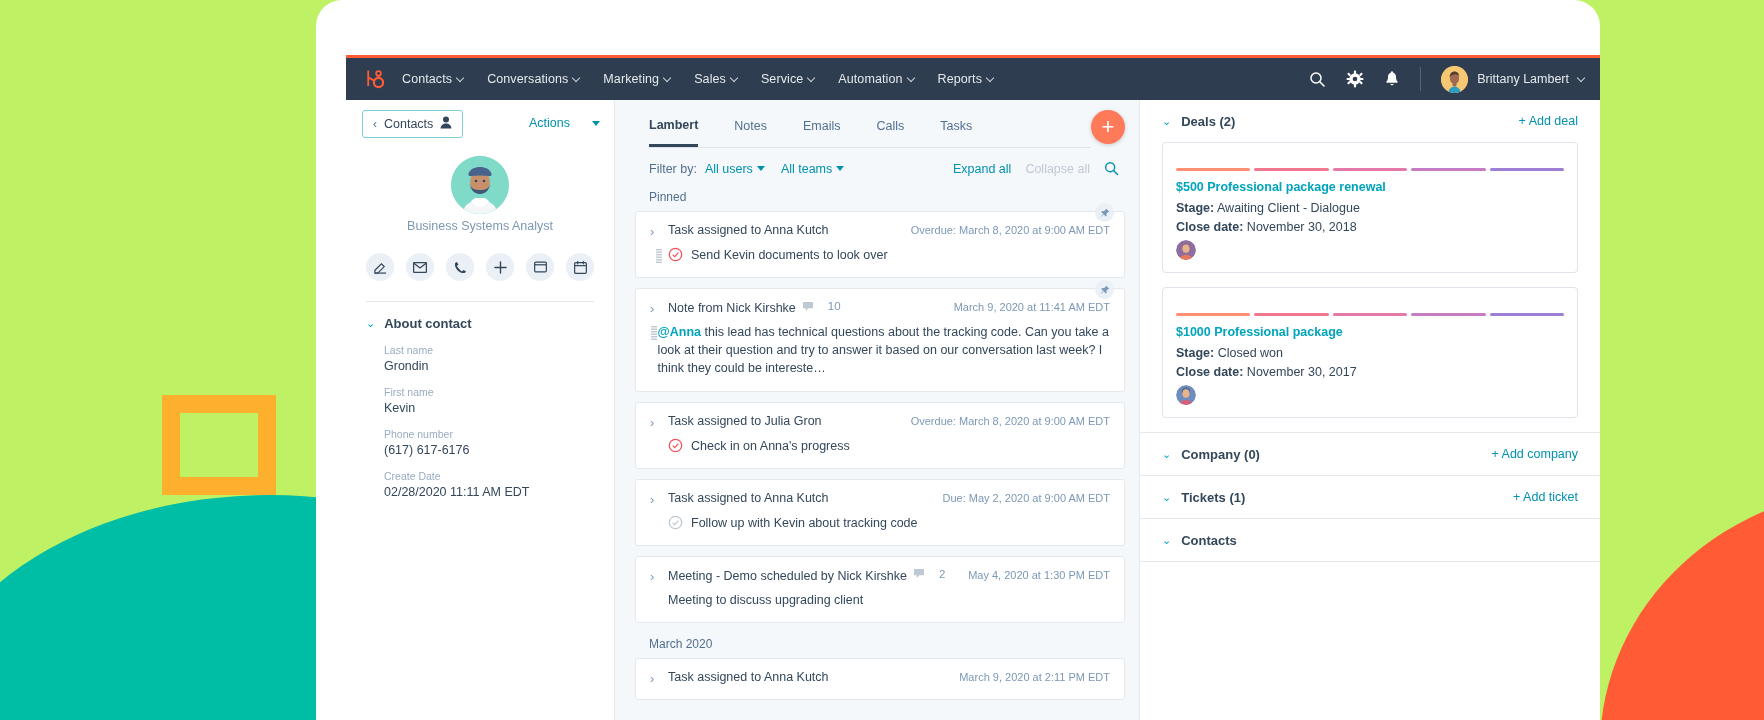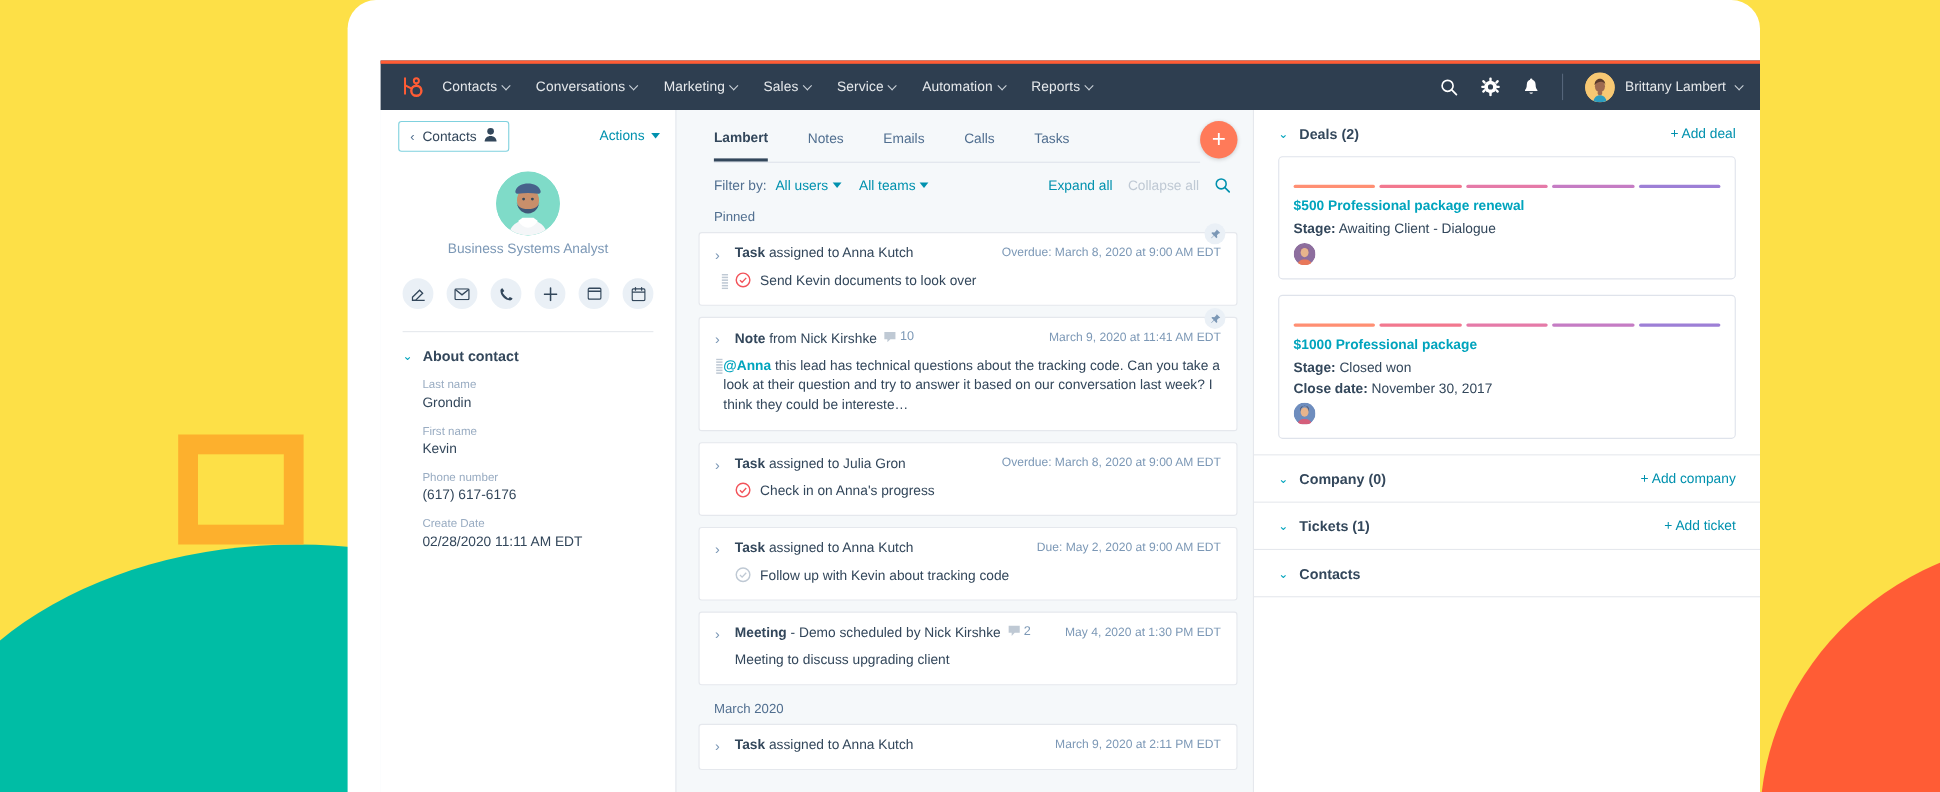--- a/index.html
+++ b/index.html
@@ -2,21 +2,21 @@
 <html><head>
 <meta charset="utf-8">
 <style>
   * { box-sizing: border-box; margin: 0; padding: 0; }
   html, body {
     width: 1764px; height: 720px;
     overflow: hidden;
     background: #000000;
     font-family: "Liberation Sans", sans-serif;
   }
-  #stage { position: relative; width: 1764px; height: 720px; background: #fde047; overflow: hidden; }
+  #stage { position: relative; width: 1764px; height: 720px; background: #bef264; overflow: hidden; }
 
   
   .deco-teal {
     position: absolute; left: -80px; top: 495px;
     width: 700px; height: 480px;
     background: #00BDA5; border-radius: 50%;
   }
   .deco-orange {
     position: absolute; left: 1600px; top: 488px;
     width: 560px; height: 520px;
@@ -79,21 +79,21 @@
   .col-right  { width: 460px; background: #fff; position: relative; }
 
   
   .lc-head { display: flex; align-items: flex-start; padding: 10px 14px 0 16px; justify-content: space-between; }
   .contacts-btn {
     display: inline-flex; align-items: center; gap: 7px;
     border: 1px solid #7FD1DE; border-radius: 3px; background: #fff;
     padding: 5px 10px; color: #33475B; font-size: 12.5px; cursor: pointer;
   }
   .contacts-btn .chev { color: #516f90; font-size: 12px; }
-  .actions-link { color: #0091AE; font-size: 12.5px; cursor: pointer; display:flex; align-items:center; gap:6px; padding-top:6px;}
+  .actions-link { color: #0091AE; font-size: 12.5px; cursor: pointer; display:flex; align-items:center; gap:22px; padding-top:6px;}
   .tri-down { width:0;height:0;border-left:4px solid transparent;border-right:4px solid transparent;border-top:5px solid #0091AE; display:inline-block;}
 
   .avatar-big {
     width: 58px; height: 58px; border-radius: 50%;
     background: #7FDBC8; margin: 18px auto 0; position: relative; overflow: hidden;
   }
   .contact-name-row { display:flex; align-items:center; justify-content:center; gap:10px; margin-top: 14px;}
   .contact-name { font-size: 19px; color: #33475B; font-weight: bold; }
   .pencil { color: #00A4BD; cursor: pointer; display:flex; }
   .contact-role { text-align: center; font-size: 12.5px; color: #7C98B6; margin-top: 5px; }
@@ -135,33 +135,33 @@
   .section-label { font-size: 12px; color: #516F90; padding: 14px 0 7px 34px; }
   .card {
     background: #fff; border: 1px solid #E5E8ED; border-left:none; border-right:none;
     margin: 0 14px 0 20px; padding: 11px 14px 13px 14px; position: relative;
     border-radius: 3px; border: 1px solid #E5E8ED;
   }
   .card + .card { margin-top: 10px; }
   .card-top { display: flex; align-items: flex-start; }
   .card-chev { color: #7C98B6; font-size: 13px; width: 18px; cursor: pointer; padding-top:1px;}
   .card-title { font-size: 12.5px; color: #33475B; }
-  .card-title b { font-weight: bold; }
+  .card-title b { font-weight: normal; }
   .card-date { margin-left: auto; font-size: 11px; color: #7C98B6; white-space: nowrap; padding-top:1px;}
   .card-body { display: flex; align-items: flex-start; margin-top: 7px; }
   .drag-dots { width: 18px; display:flex; align-items:flex-start; justify-content:center; padding-top:3px;}
   .card-text { font-size: 12.5px; color: #33475B; line-height: 1.45; }
   .card-text .mention { color: #00A4BD; font-weight: bold; }
   .circle-icon { width: 15px; height: 15px; flex: 0 0 auto; margin-right: 8px; margin-top: 1px;}
   .pin {
     position: absolute; right: 10px; top: -9px; width: 19px; height: 19px;
     background: #EAF0F6; border-radius: 50%; display: flex; align-items: center;
     justify-content: center; color: #7C98B6; font-size: 10px;
   }
-  .comment-badge { display: inline-flex; align-items: center; gap: 3px; color: #7C98B6; font-size: 11.5px; margin-left: 6px;}
+  .comment-badge { display: inline-flex; align-items: center; gap: 14px; color: #7C98B6; font-size: 11.5px; margin-left: 6px;}
 
   
   .rc-sec { padding: 0 22px; }
   .rc-head {
     display: flex; align-items: center; height: 42px; font-size: 13px;
   }
   .rc-head .vchev { color: #00A4BD; font-size: 11px; margin-right: 10px; cursor: pointer; }
   .rc-title { color: #33475B; font-weight: bold; }
   .rc-add { margin-left: auto; color: #0091AE; font-size: 12.5px; cursor: pointer; }
   .deal-card {
@@ -552,20 +552,21 @@
           <div class="deal-card">
             <div class="pipeline">
               <span style="background:#FF8F73"></span>
                 <span style="background:#F2788F"></span>
                 <span style="background:#E57AA8"></span>
                 <span style="background:#C57CC4"></span>
                 <span style="background:#9D7FD6"></span>
             </div>
             <div class="deal-name">$500 Professional package renewal</div>
             <div class="deal-row"><b>Stage:</b><span> Awaiting Client - Dialogue</span></div>
+            <div class="deal-row"><b>Close date:</b><span> November 30, 2018</span></div>
             <div class="deal-avatar">
               <svg width="20" height="20" viewBox="0 0 20 20">
                   <circle cx="10" cy="10" r="10" fill="#8D6E9E"></circle>
                   <path d="M3.6 20c0-3.2 2.7-5 6.4-5s6.4 1.8 6.4 5z" fill="#E8785A"></path>
                   <ellipse cx="10" cy="8.6" rx="3.6" ry="4.2" fill="#E8B48C"></ellipse>
                   <path d="M6.1 8c0-3.2 1.8-4.8 3.9-4.8S13.9 4.8 13.9 8c.4-2.6-.7-5-3.9-5S5.7 5.4 6.1 8z" fill="#B5544A"></path>
                 </svg>
             </div>
           </div>
 

